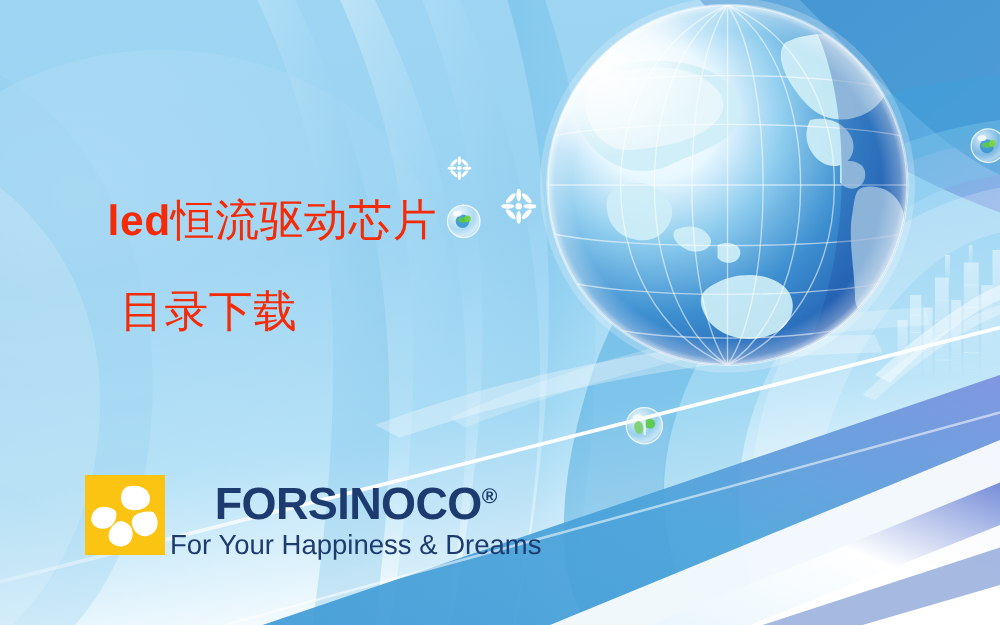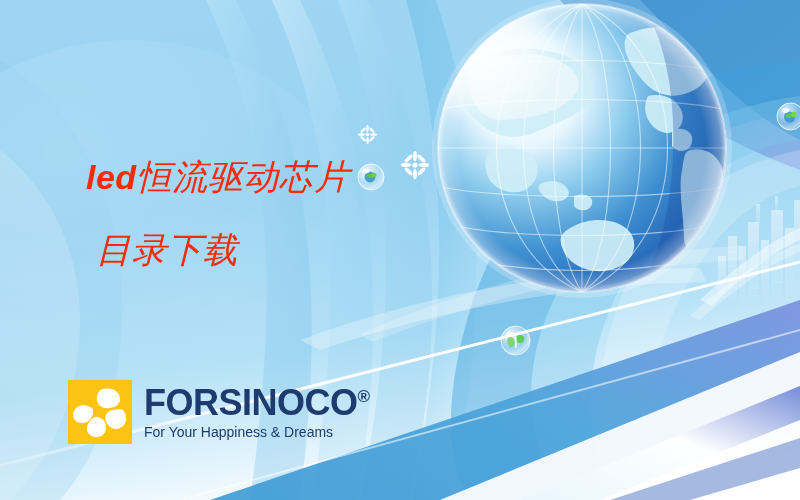--- a/index.html
+++ b/index.html
@@ -32,21 +32,20 @@
   }
   .globe-svg { width: 300px; height: 300px; display: block; }
 
   
   #title-block {
     position: absolute;
     left: 86px;
     top: 160px;
     width: 340px;
     z-index: 30;
-    font-style: italic;
   }
   .title-line {
     color: #f52b08;
     font-size: 35px;
     line-height: 1.00;
     font-family: "DejaVu Serif", "Liberation Serif", serif;
     letter-spacing: 0.5px;
     white-space: nowrap;
   }
   .title-line-1 { font-weight: 400; }
@@ -68,45 +67,46 @@
   }
   #logo-mark {
     width: 64px;
     height: 64px;
     background: #fbc412;
     flex: 0 0 auto;
     position: relative;
   }
   #logo-mark svg { display: block; width: 64px; height: 64px; }
   #logo-text {
-    margin-left: 12px;
+    margin-left: 4px;
     display: flex;
     flex-direction: column;
     justify-content: flex-start;
     padding-top: 5px;
+    align-items: center;
   }
   #logo-wordmark {
     color: #1d3b6e;
     font-family: "Liberation Sans", "DejaVu Sans", sans-serif;
     font-weight: 700;
     font-size: 36px;
     line-height: 1;
     letter-spacing: -0.5px;
     white-space: nowrap;
   }
   #logo-wordmark .reg {
     font-size: 17px;
     vertical-align: super;
     line-height: 1;
   }
   #logo-tagline {
     color: #1d3b6e;
     font-family: "Liberation Sans", "DejaVu Sans", sans-serif;
     font-weight: 400;
-    font-size: 14px;
+    font-size: 22px;
     line-height: 1;
     margin-top: 4px;
     white-space: nowrap;
   }
 
   
   .sparkle { position: absolute; z-index: 20; }
   .bubble { position: absolute; z-index: 21; }
 </style>
 </head>

